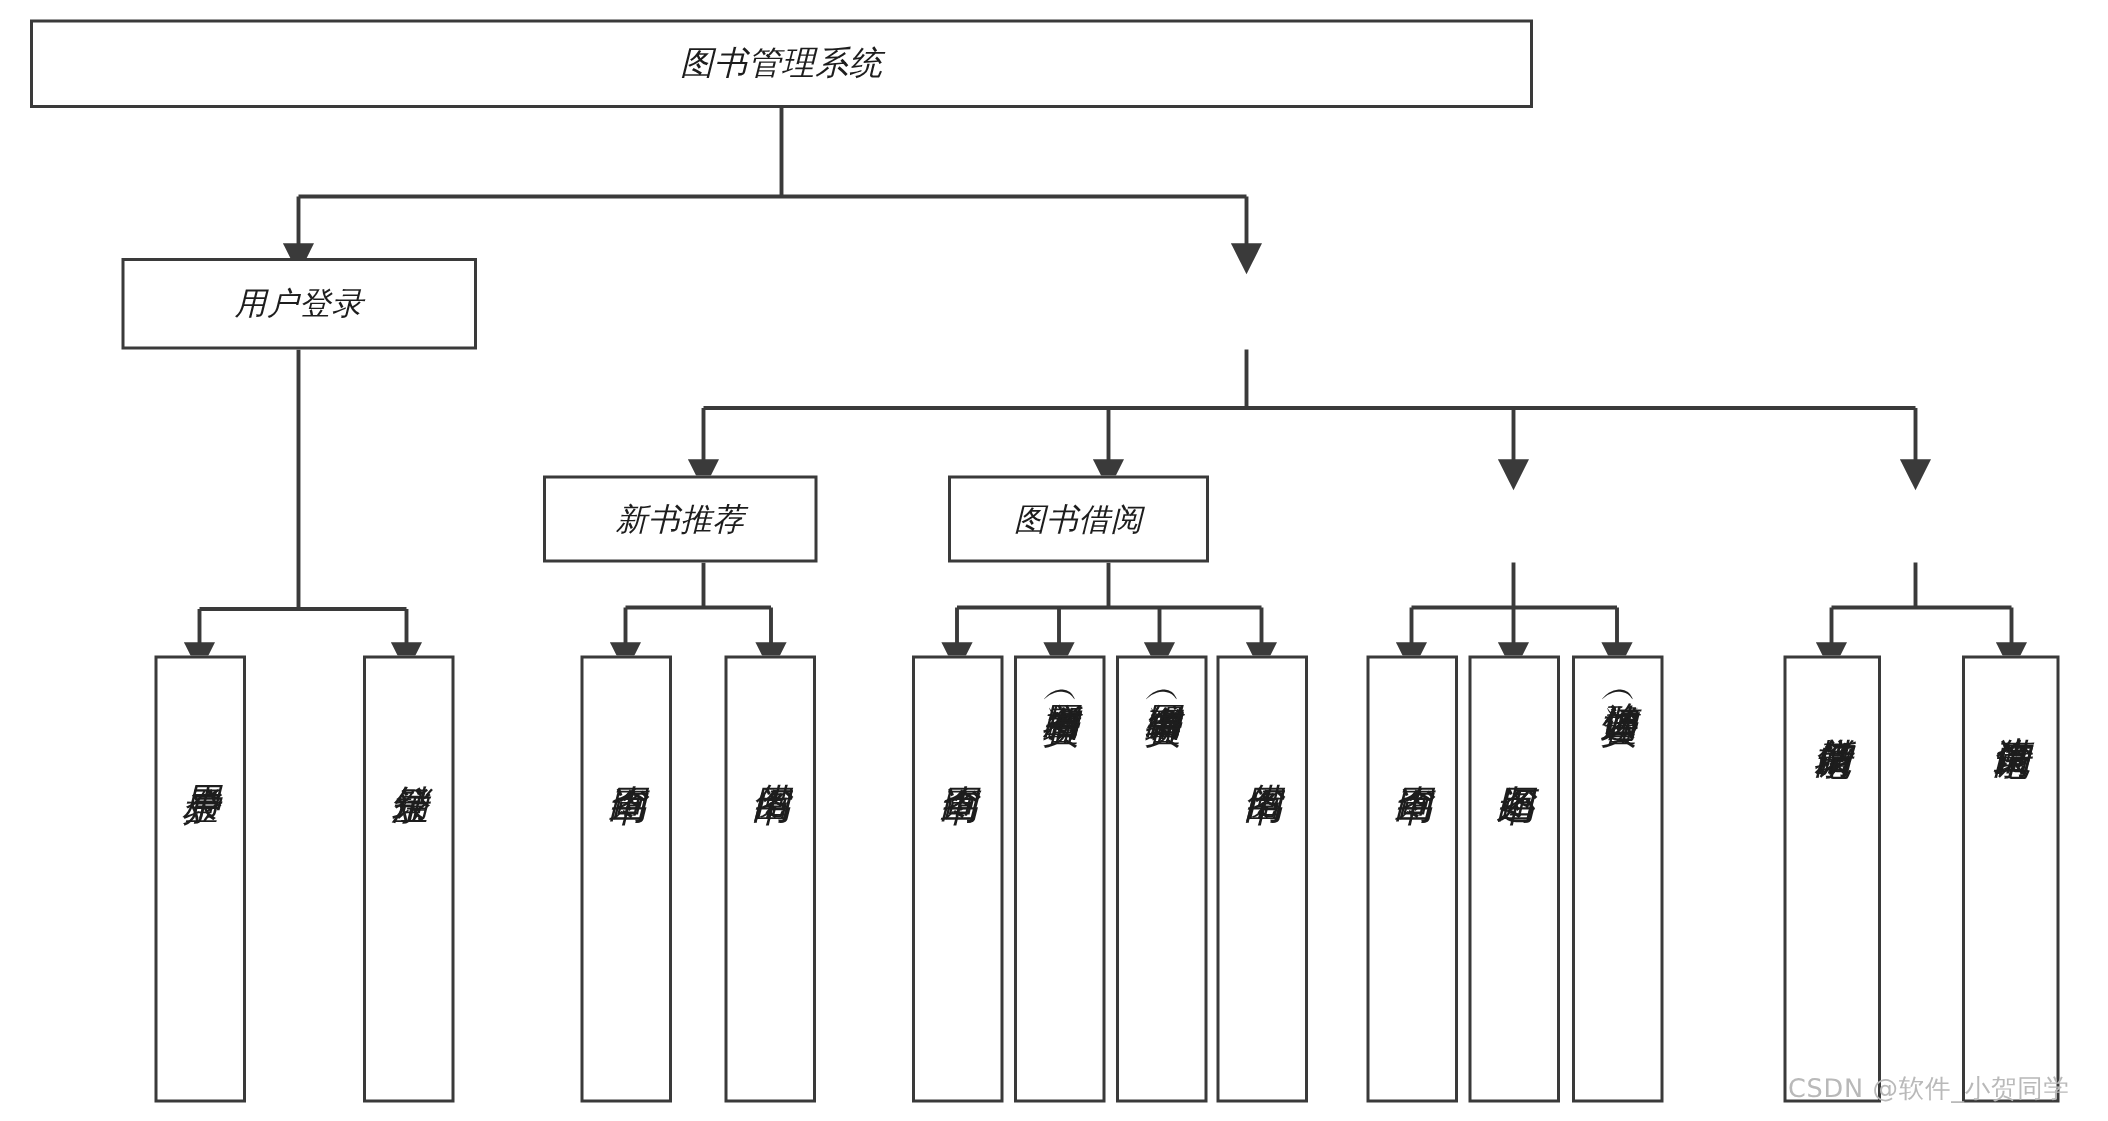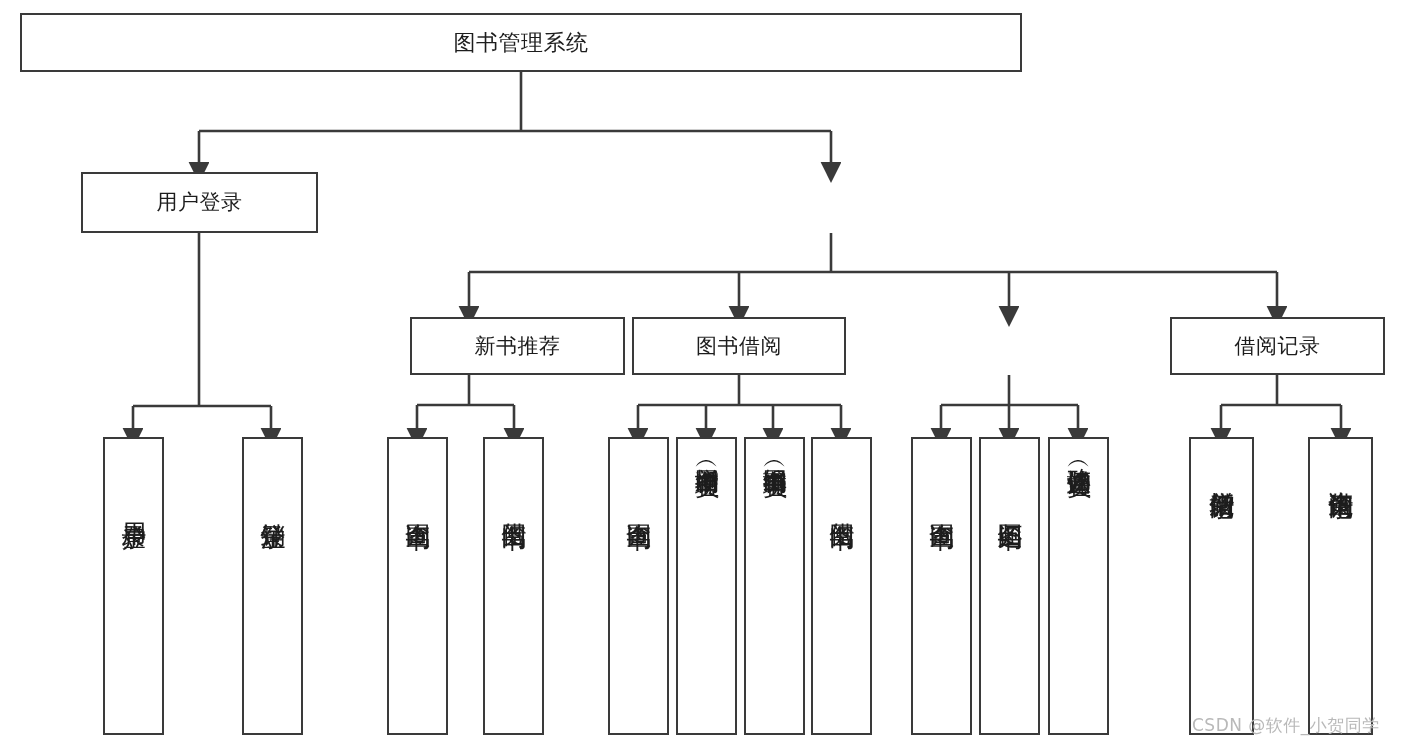--- a/index.html
+++ b/index.html
@@ -35,20 +35,21 @@
     align-items: center;
     justify-content: center;
     color: #1d1d1d;
     z-index: 2;
   }
   .node-label {
     display: block;
     text-align: right;
     line-height: 1.18;
     white-space: nowrap;
+    font-style: italic;
   }
   .node.horizontal .node-label {
     font-size: 21px;
     letter-spacing: 0.5px;
   }
   .node.root .node-label {
     font-size: 22px;
   }
   .node.vertical {
     align-items: flex-start;
@@ -143,32 +144,29 @@
 
   <div class="node root horizontal" style="left:20px; top:13px; width:1002px; height:59px;">
     <span class="node-label">图书管理系统</span>
   </div>
 
   <div class="node horizontal" style="left:81px; top:172px; width:237px; height:61px;">
     <span class="node-label">用户登录</span>
   </div>
 
 
-  <div class="node horizontal" style="left:362px; top:317px; width:215px; height:58px;margin-left:48px;">
+  <div class="node horizontal" style="left:362px; top:317px; width:183px; height:58px;">
     <span class="node-label">新书推荐</span>
   </div>
 
-  <div class="node horizontal" style="left:632px; top:317px; width:214px; height:58px;">
+  <div class="node horizontal" style="left:632px; top:317px; width:174px; height:58px;">
     <span class="node-label">图书借阅</span>
   </div>
 
 
-  <div class="node horizontal" style="left:1170px; top:317px; width:215px; height:58px;">
-    <span class="node-label">借阅记录</span>
-  </div>
 
   <div class="node vertical mid" style="left:103px; top:437px; width:61px; height:298px;">
     <span class="node-label">用户登录</span>
   </div>
 
   <div class="node vertical mid" style="left:242px; top:437px; width:61px; height:298px;">
     <span class="node-label">注销登录</span>
   </div>
 
   <div class="node vertical mid" style="left:387px; top:437px; width:61px; height:298px;">

